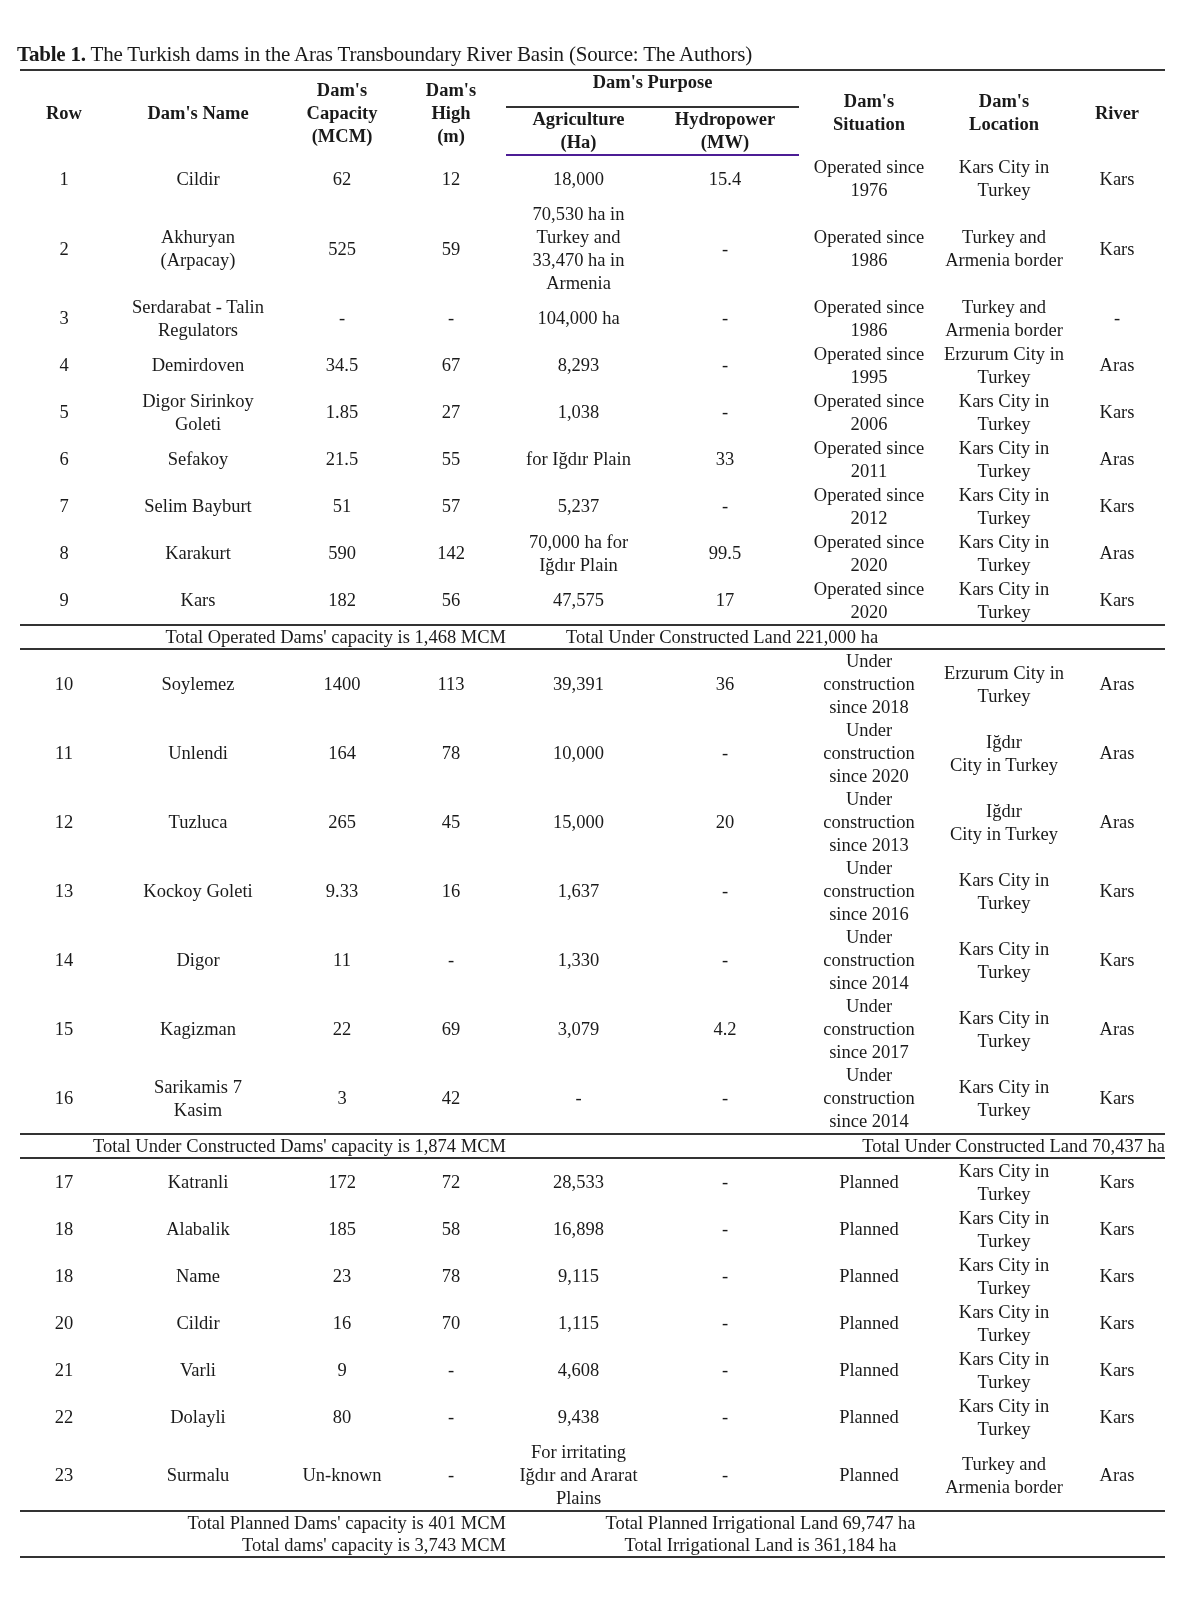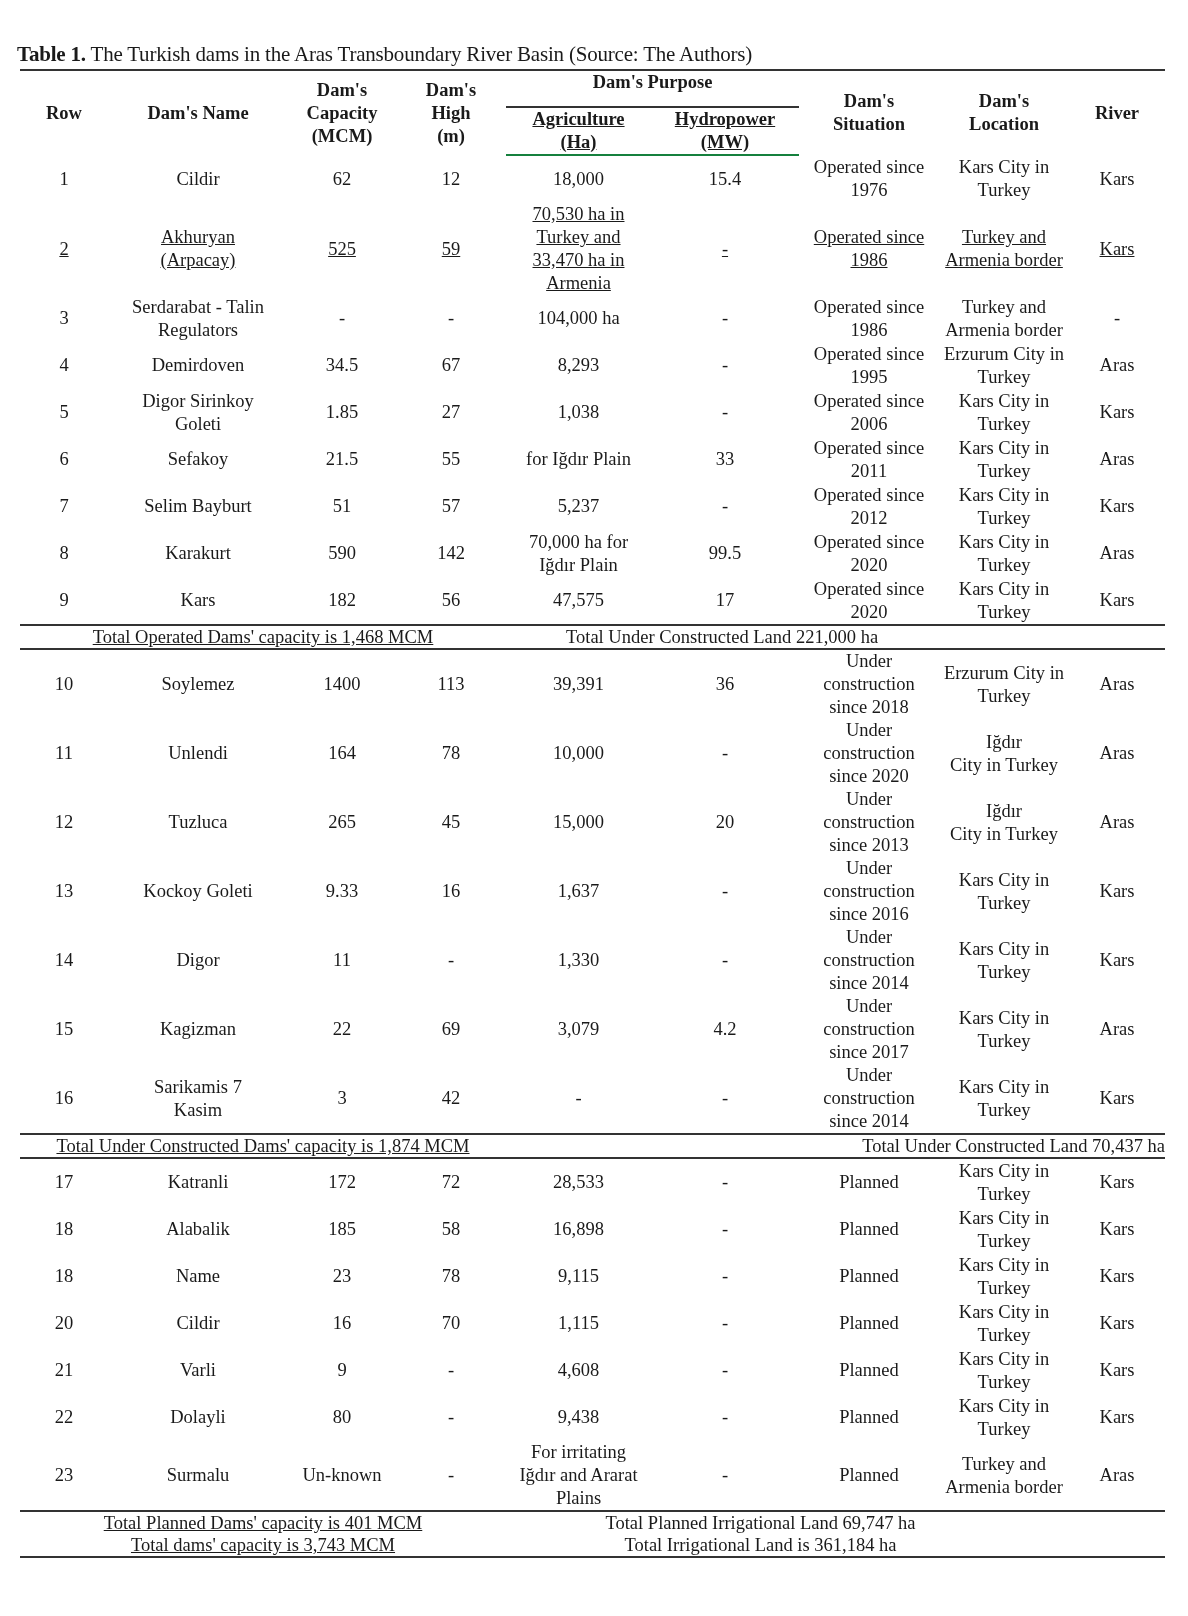--- a/index.html
+++ b/index.html
@@ -25,34 +25,34 @@
   table.dams col.c-agri { width: 145px; }
   table.dams col.c-hydro { width: 148px; }
   table.dams col.c-sit { width: 140px; }
   table.dams col.c-loc { width: 130px; }
   table.dams col.c-river { width: 96px; }
   thead tr.top th { border-top: 2px solid #333; }
   thead th {
     font-weight: bold; text-align: center; vertical-align: middle;
     padding: 0 2px; line-height: 23px;
   }
-  thead tr.sub th { border-bottom: 2px solid #15803d; text-decoration: underline; }
+  thead tr.sub th { border-bottom: 2px solid #4c1d95; }
   th.purpose { border-bottom: 2px solid #333; padding-bottom: 12px; }
   tbody td {
     text-align: center; vertical-align: middle; padding: 0 2px;
   }
   tr.r2 td { height: 47px; }
-  tr.r4 td { height: 92px; text-decoration: underline; }
+  tr.r4 td { height: 92px; }
   tr.r3 td { height: 69px; }
   tr.total td {
     border-top: 2px solid #333; border-bottom: 2px solid #333;
     height: 22px; line-height: 22px; padding: 0;
   }
   tr.total.last td { height: 44px; }
-  .total-left { text-align: center; text-decoration: underline; }
+  .total-left { text-align: right; }
   .ml { white-space: pre-line; }
 </style>
 </head>
 <body>
 
 <div class="caption"><b>Table 1.</b><span> The Turkish dams in the Aras Transboundary River Basin (Source: The Authors)</span></div>
 
 <table class="dams">
   <colgroup>
     <col class="c-row">

